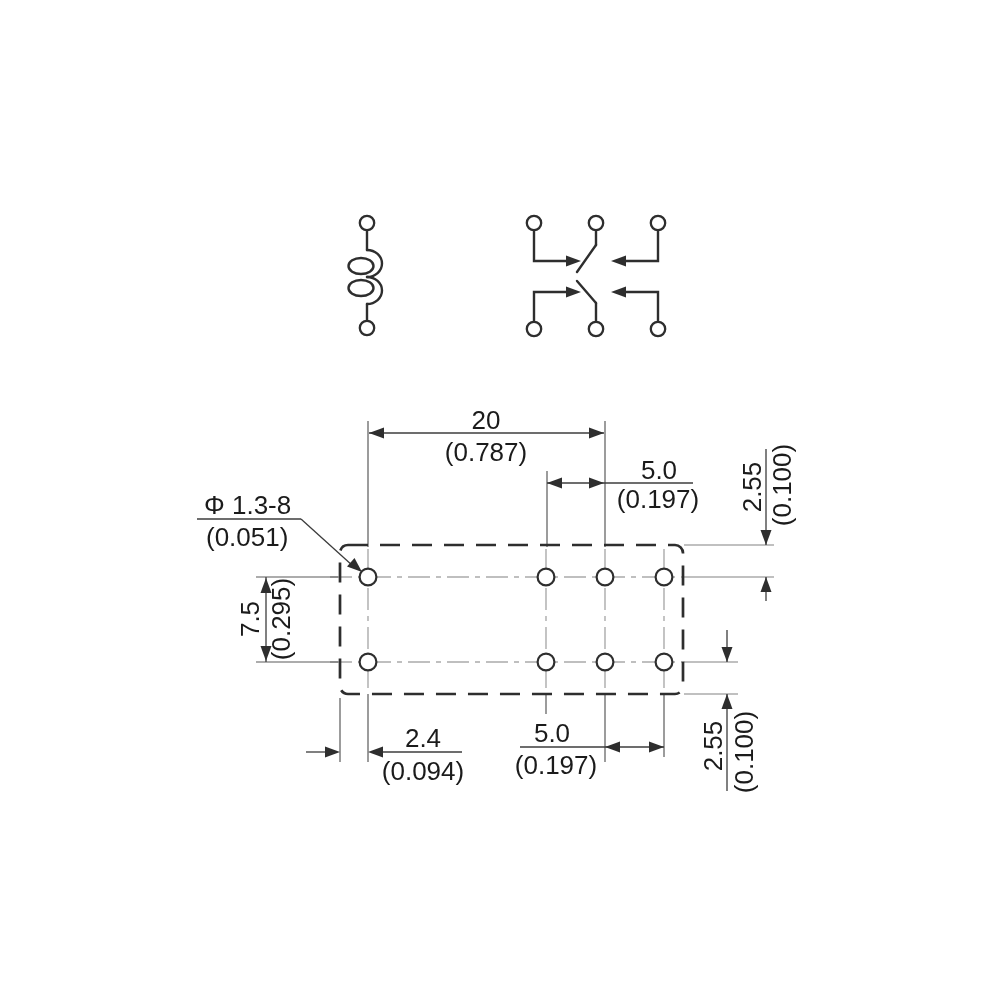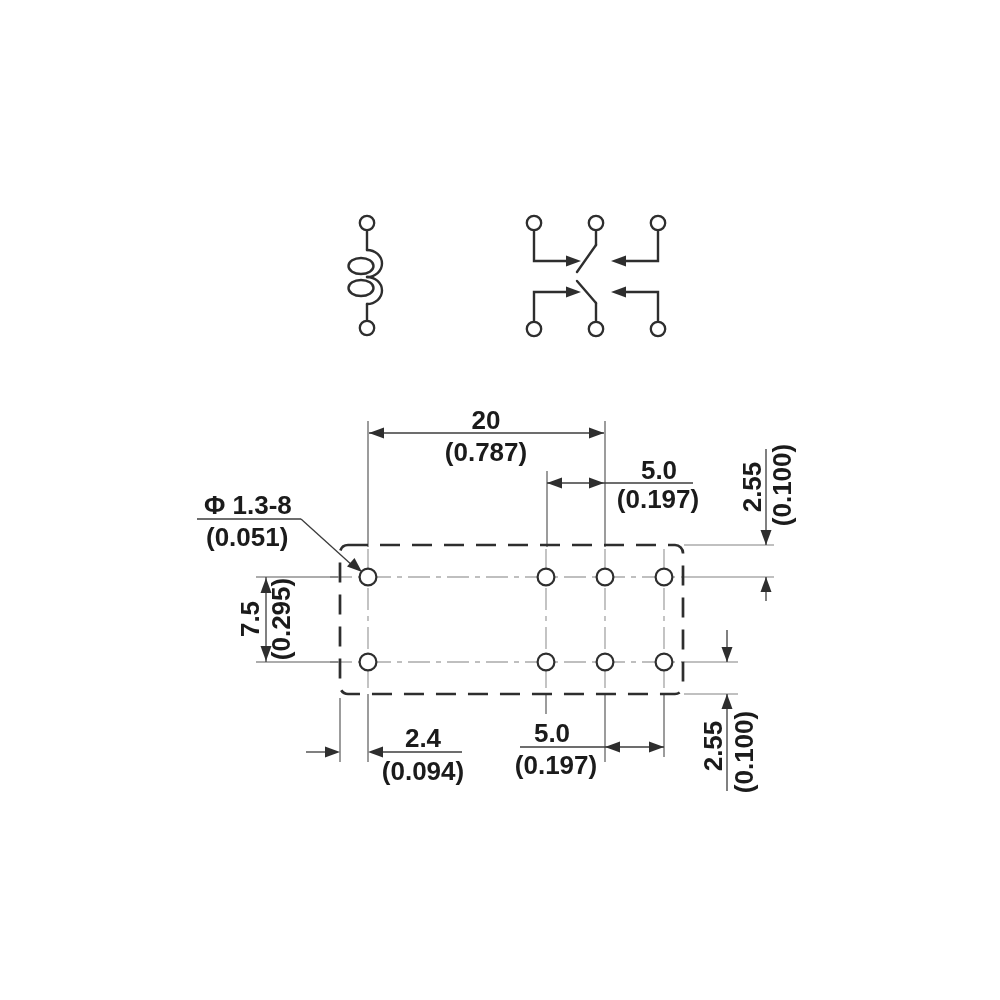--- a/index.html
+++ b/index.html
@@ -1,16 +1,16 @@
 <!DOCTYPE html>
 <html><head>
 <meta charset="utf-8">
 <style>
   html,body{margin:0;padding:0;background:#ffffff;}
-  .stage{position:relative;width:940px;height:1000px;background:#ffffff;overflow:hidden;font-weight:bold;}
+  .stage{position:relative;width:940px;height:1000px;background:#ffffff;overflow:hidden;}
   text{font-family:"Liberation Sans","DejaVu Sans",sans-serif;}
   .dimtxt{font-size:26px;fill:#1b1b1b;}
   .geo{stroke:#2e2e2e;stroke-width:2.4;fill:none;stroke-linecap:round;}
   .hole{fill:#ffffff;stroke:#2e2e2e;stroke-width:2.2;}
   .term{fill:#ffffff;stroke:#2e2e2e;stroke-width:2.3;}
   .dimline{stroke:#3c3c3c;stroke-width:1.3;fill:none;}
   .arrow{fill:#2e2e2e;stroke:none;}
   .ext{stroke:#5a5a5a;stroke-width:1.2;fill:none;}
   .extlight{stroke:#ababab;stroke-width:1.3;fill:none;}
   .cline{stroke:#ababab;stroke-width:1.4;fill:none;stroke-dasharray:22 6 5 6;}

